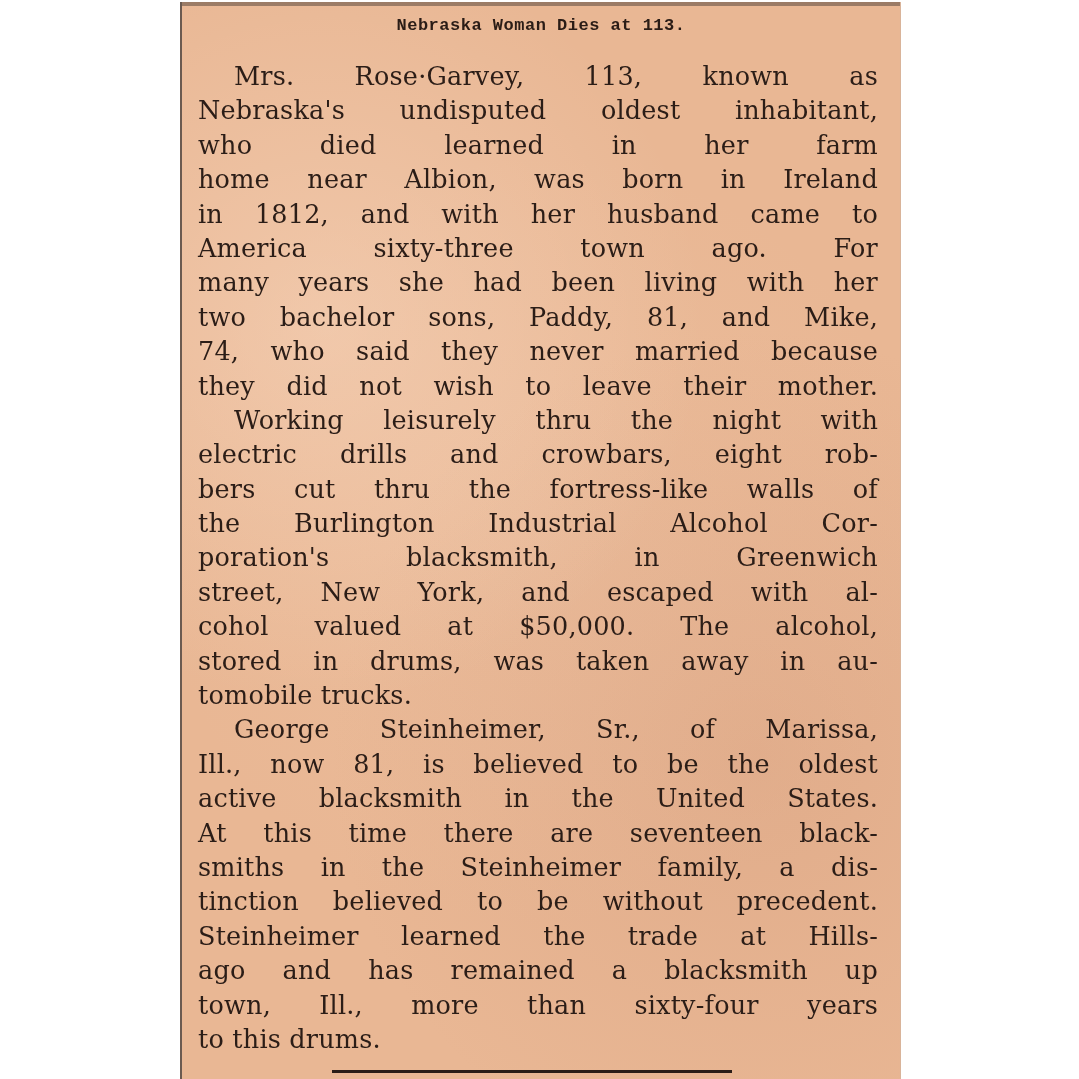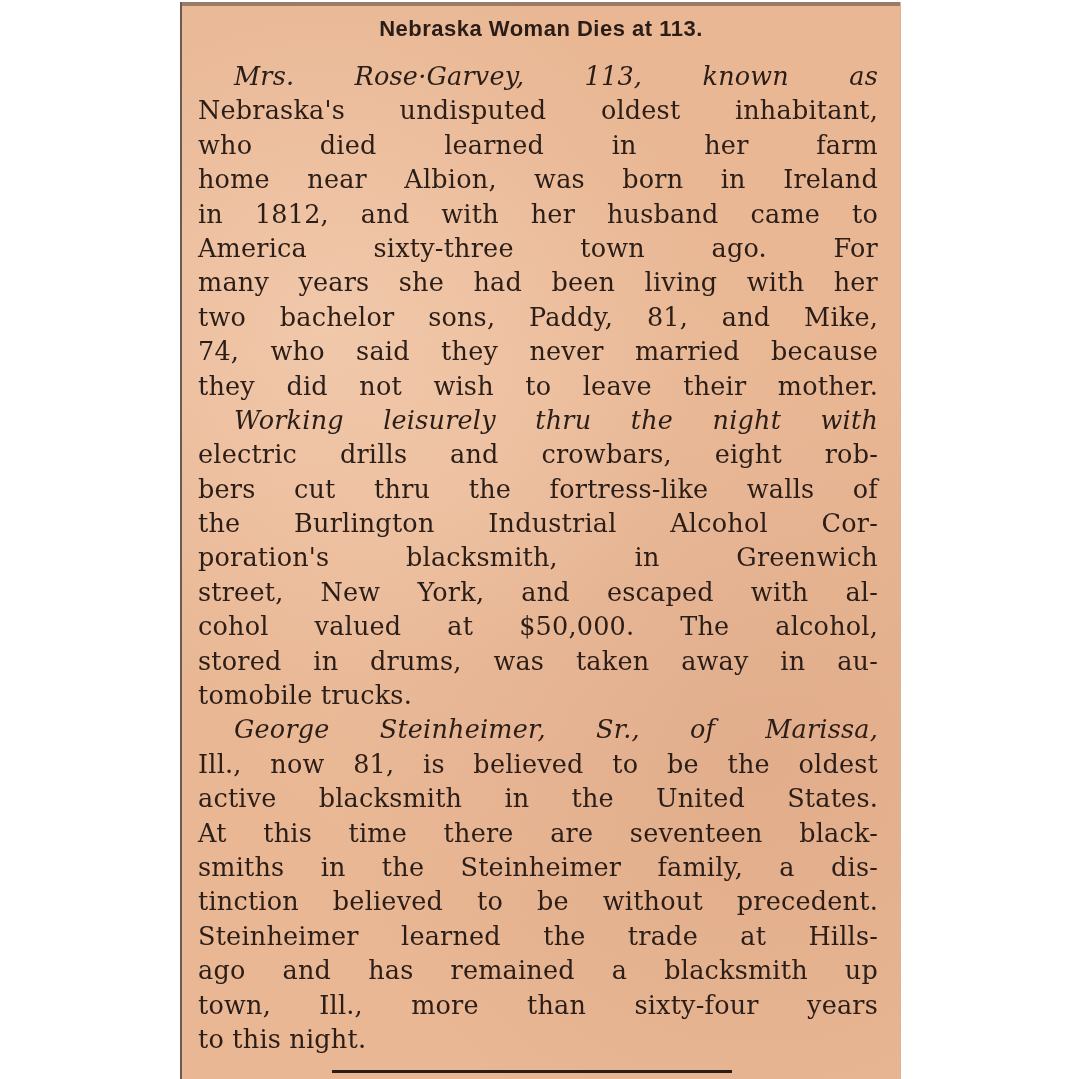--- a/index.html
+++ b/index.html
@@ -31,23 +31,23 @@
       width: 100%; height: 4px;
       background: #5b4a40;
       opacity: 0.55;
     }
     .headline {
       position: absolute;
       left: 0;
       top: 14px;
       width: 100%;
       text-align: center;
-      font-family: Liberation Sans, sans-serif;
+      font-family: Liberation Mono, monospace;
       font-weight: bold;
-      font-size: 22px;
+      font-size: 17px;
       letter-spacing: 0.5px;
       color: #2a1c16;
     }
     .body-text {
       position: absolute;
       left: 16px;
       top: 57px;
       width: 680px;
       font-family: "DejaVu Serif", serif;
       font-size: 25.5px;
@@ -61,21 +61,20 @@
       text-align: justify;
       text-align-last: justify;
       height: 34.4px;
       overflow: visible;
     }
     .line.last {
       text-align-last: left;
     }
     .line.indent {
       padding-left: 36px;
-      font-style: italic;
     }
     .rule {
       position: absolute;
       left: 150px;
       top: 1068px;
       width: 400px;
       height: 3px;
       background: #2b1d17;
     }
   </style>
@@ -111,17 +110,17 @@
 
     <span class="line indent">George Steinheimer, Sr., of Marissa,</span>
     <span class="line">Ill., now 81, is believed to be the oldest</span>
     <span class="line">active blacksmith in the United States.</span>
     <span class="line">At this time there are seventeen black-</span>
     <span class="line">smiths in the Steinheimer family, a dis-</span>
     <span class="line">tinction believed to be without precedent.</span>
     <span class="line">Steinheimer learned the trade at Hills-</span>
     <span class="line">ago and has remained a blacksmith up</span>
     <span class="line">town, Ill., more than sixty-four years</span>
-    <span class="line last">to this night.</span>
+    <span class="line last">to this drums.</span>
   </div>
 
   <div class="rule"></div>
 </div>
 
 </body></html>

